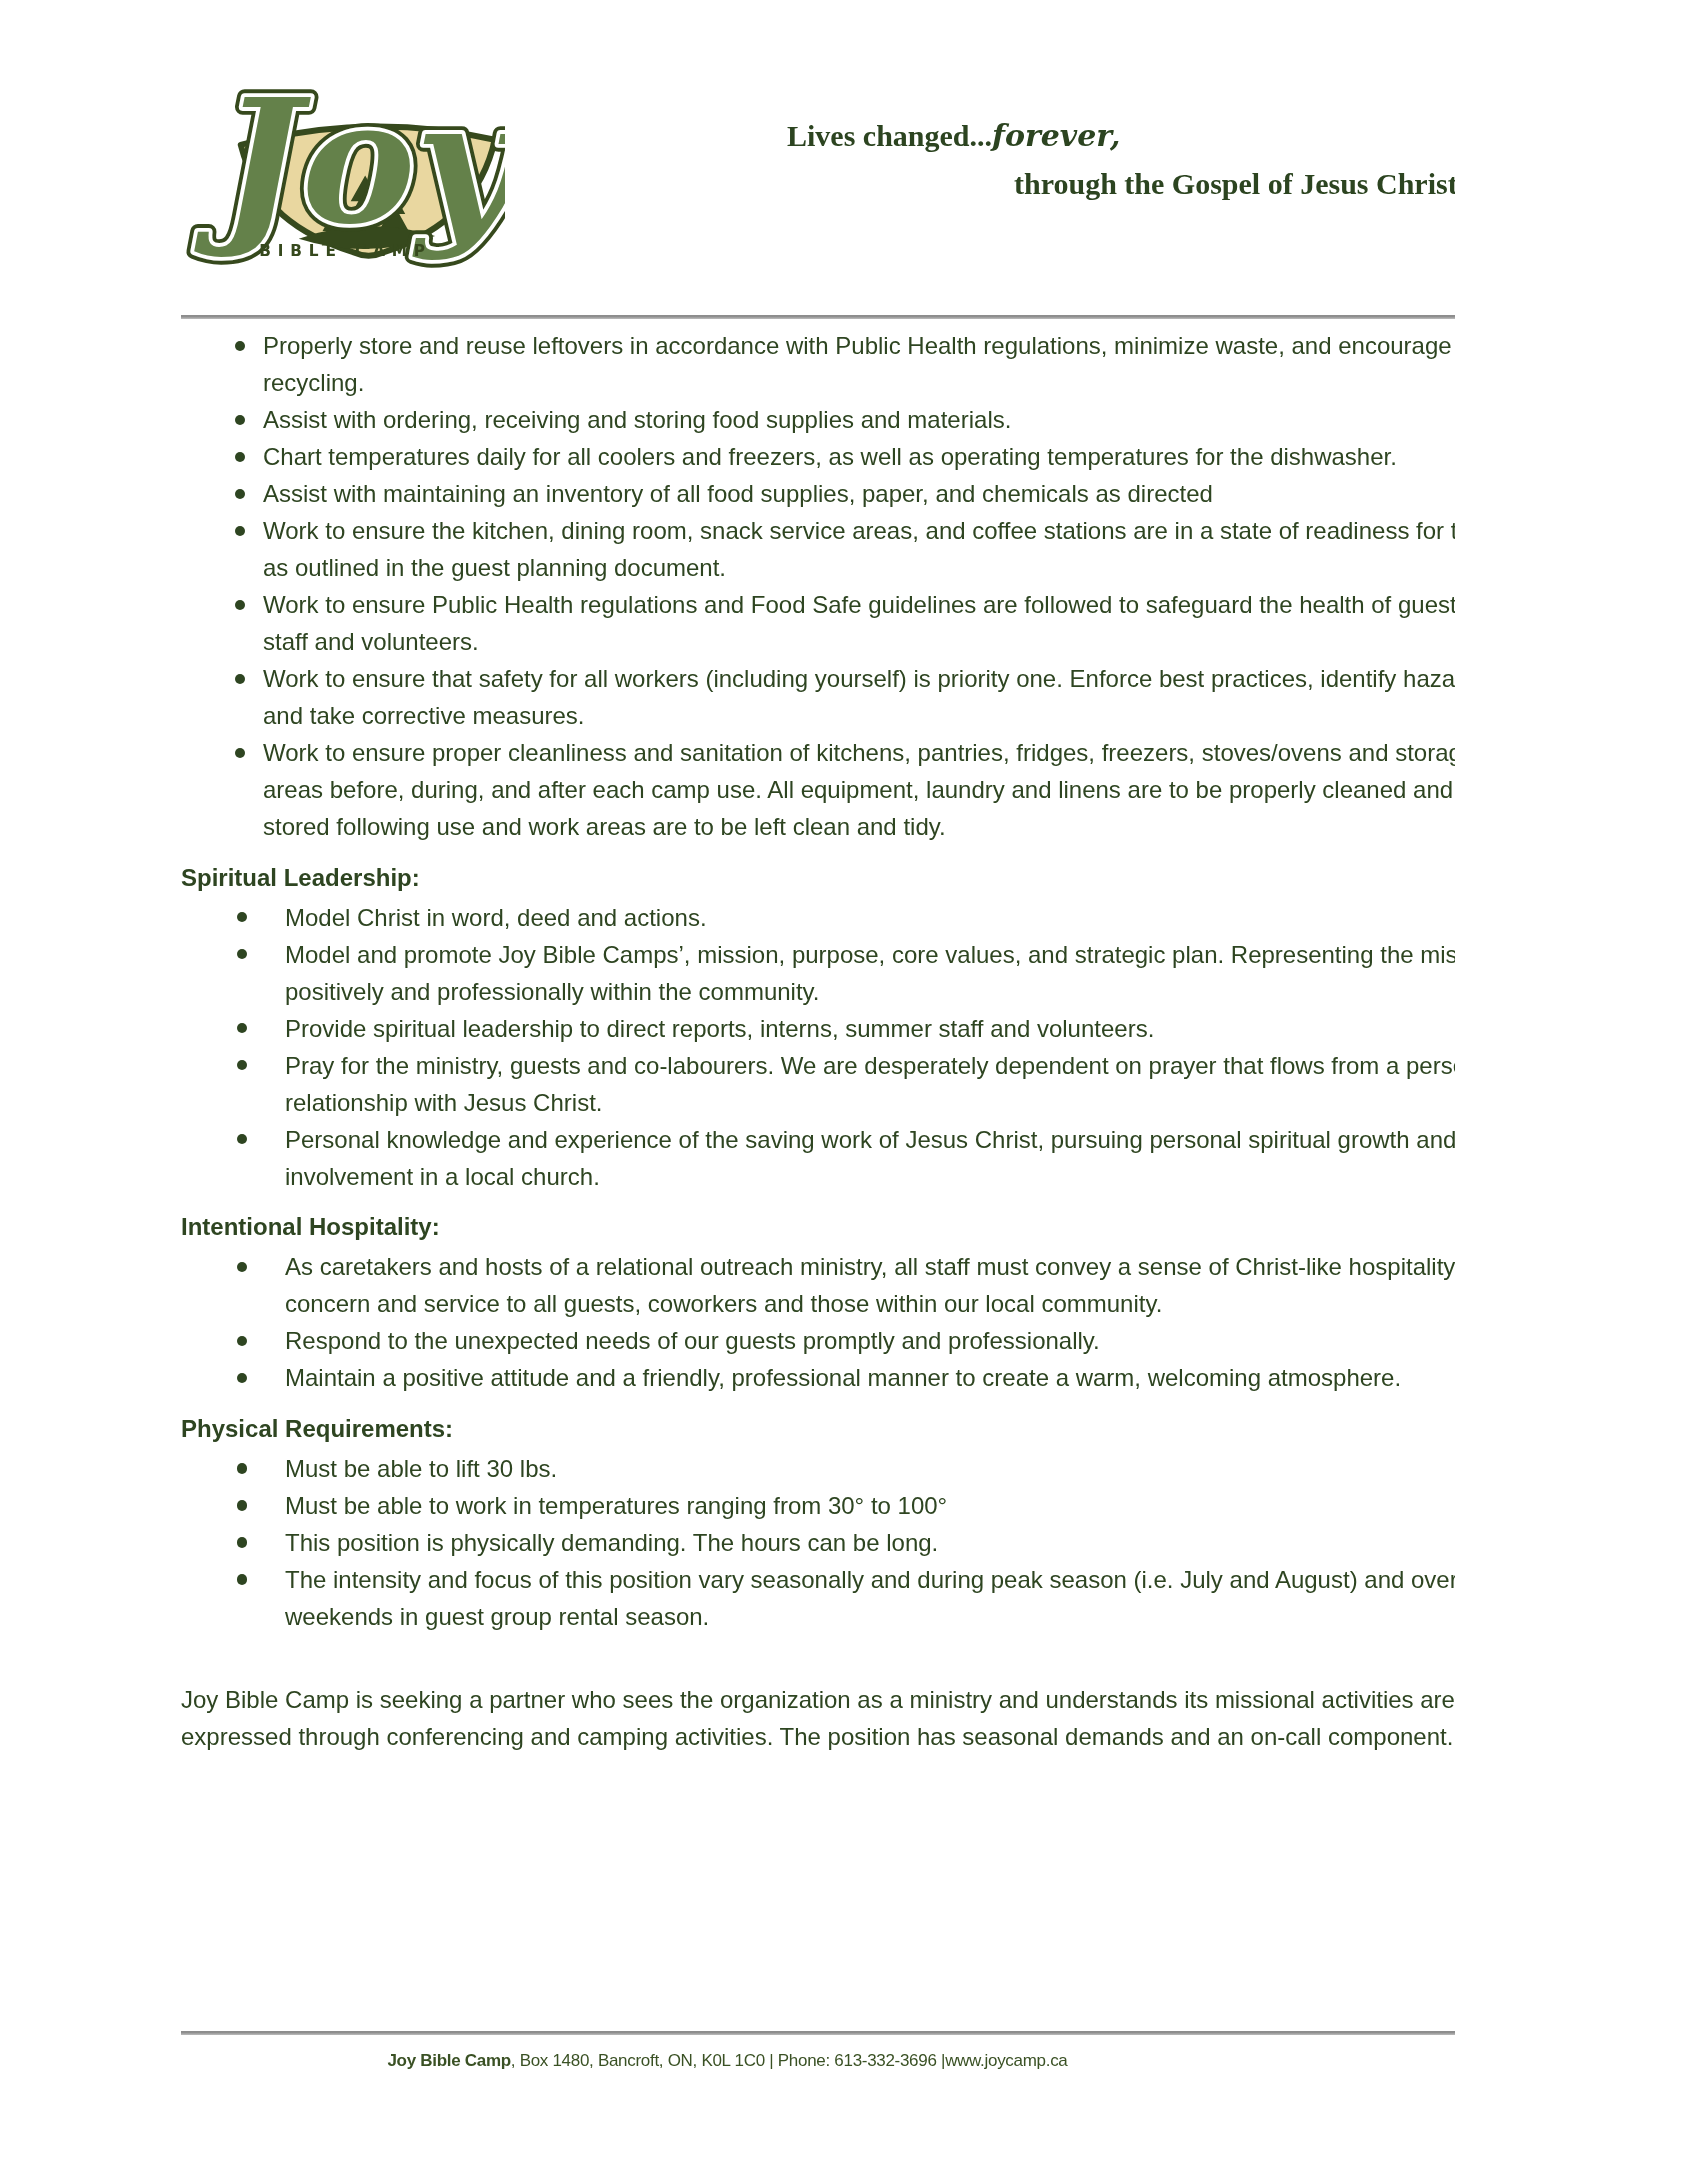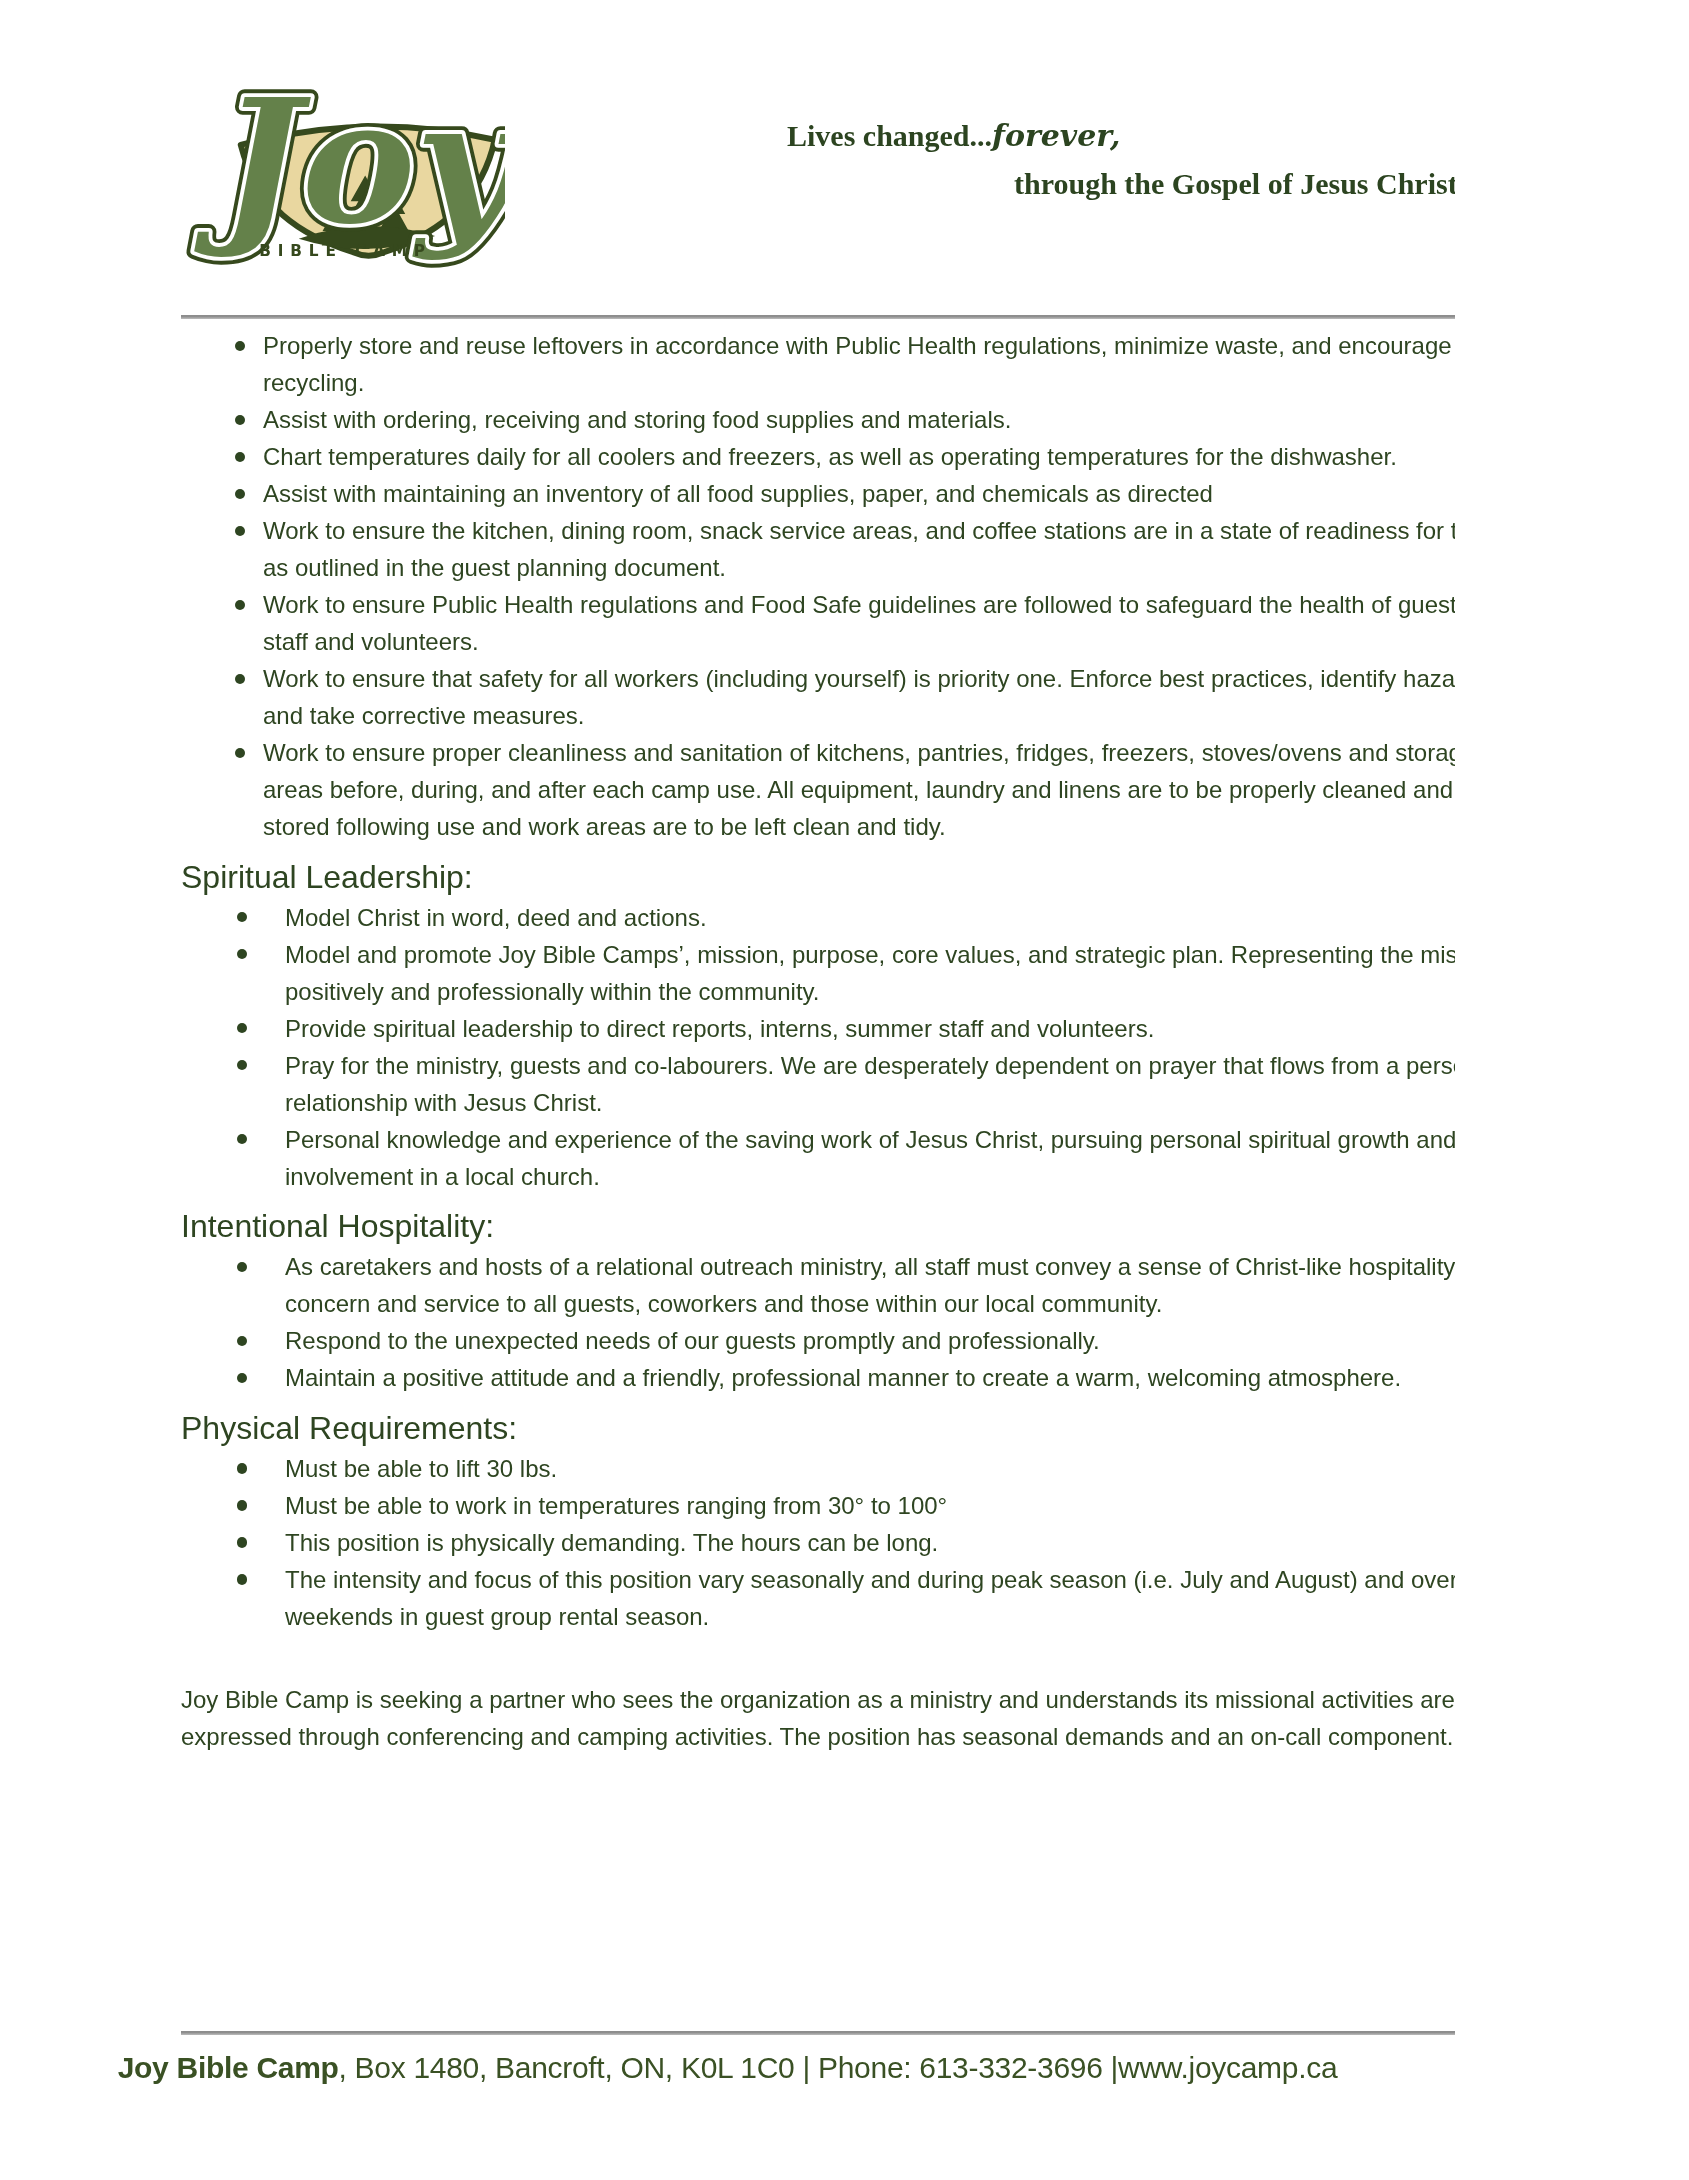--- a/index.html
+++ b/index.html
@@ -40,25 +40,25 @@
   .rule-bottom{top:2031px;}
   
   #content{position:absolute;left:181px;top:324px;width:1365px;font-size:24px;line-height:37px;}
   .blist{list-style:none;margin:3px;padding:0;}
   .blist li{position:relative;}
   .l1 li{padding-left:79px;padding-right:25.6px;}
   .l2 li{padding-left:101px;padding-right:34px;}
   .blist li::before{content:"";position:absolute;top:13.6px;width:10.2px;height:10.2px;border-radius:50%;background:var(--ink);}
   .l1 li::before{left:51px;}
   .l2 li::before{left:53px;}
-  .shead{font-size:32px;line-height:37px;font-weight:normal;margin:13.6px 0 0 0;color:var(--ink);}
+  .shead{font-size:24px;line-height:37px;font-weight:bold;margin:13.6px 0 0 0;color:var(--ink);}
   .closing{margin:46px 0 0 0;max-width:1329px;line-height:37px;}
   
   .footer-line{position:absolute;left:0;top:2051px;width:100%;text-align:center;
-    font-size:30px;letter-spacing:-0.3px;color:var(--footer-text);white-space:nowrap;}
+    font-size:17px;letter-spacing:-0.3px;color:var(--footer-text);white-space:nowrap;}
   .footer-line .org{font-weight:bold;}
 </style>
 </head>
 <body>
 
 <div class="page">
 
   <svg class="logo" viewBox="0 0 400 280" aria-hidden="true">
     <path class="shield" d="M90,124 Q239,84 388,118 C372,192 318,230 258,250 Q240,258 222,250 C160,230 108,196 90,124 Z"></path>
     <g>

